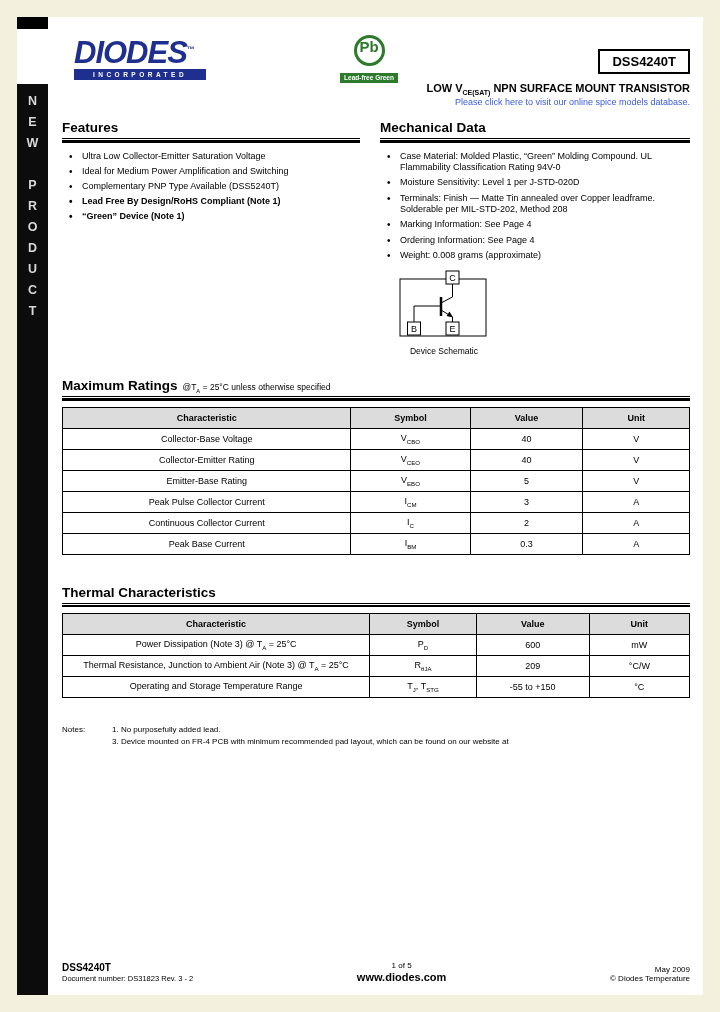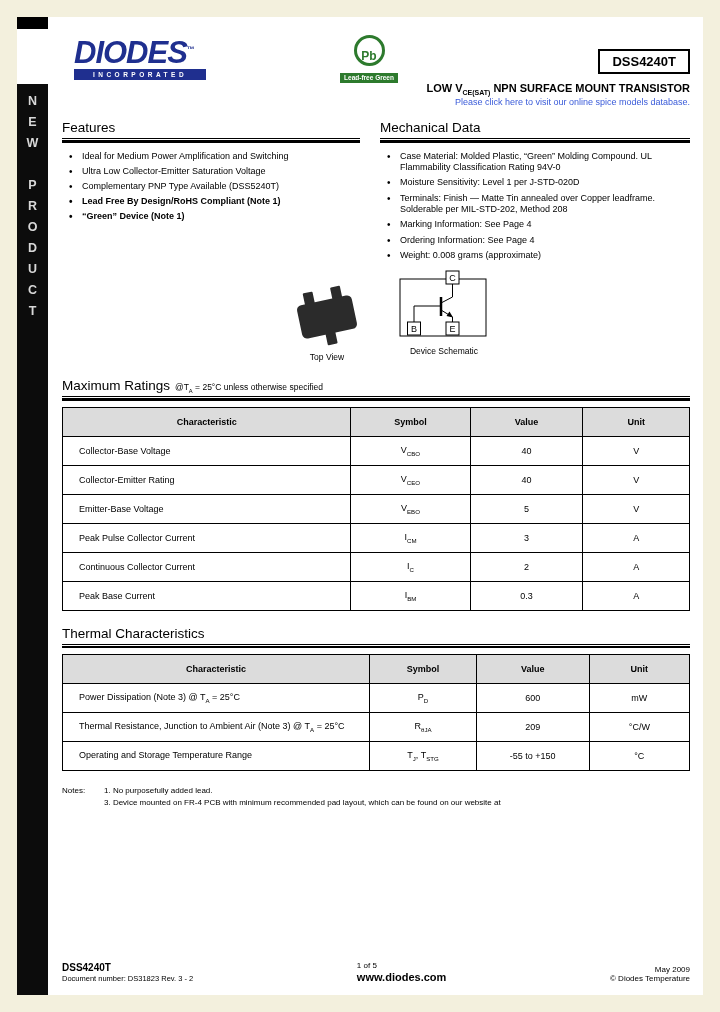--- a/index.html
+++ b/index.html
@@ -9,54 +9,54 @@
   .corner-mark { position:absolute; left:0; top:0; width:31px; height:12px; background:#000; }
   .sidebar { position:absolute; left:0; top:67px; width:31px; height:911px; background:#0c0c0c; text-align:center; }
   .sidebar-text { display:inline-block; writing-mode:vertical-rl; text-orientation:upright; color:#d8d8d8; font-size:12.5px; font-weight:bold; letter-spacing:7px; padding-top:10px; }
   .content { position:absolute; left:45px; top:18px; width:628px; }
   .hdr { position:relative; height:83px; }
   .logo { position:absolute; left:12px; top:2px; }
   .logo-text { color:var(--brand_blue,#1f2f8f); font-size:31px; font-weight:bold; font-style:italic; letter-spacing:-1px; line-height:1; }
   .logo-tm { font-size:8px; vertical-align:super; font-style:normal; }
   .logo-bar { background:var(--brand_blue,#1f2f8f); color:#fff; font-size:6.5px; font-weight:bold; letter-spacing:3.5px; text-align:center; padding:2px 0; margin-top:1px; width:132px; }
   .pbfree { position:absolute; left:268px; top:0; width:78px; text-align:center; }
-  .pb-circle { width:31px; height:31px; border:3px solid var(--green,#2d7a2d); border-radius:50%; margin:0 auto; display:flex; align-items:flex-end; justify-content:center; color:var(--green,#2d7a2d); font-weight:bold; font-size:12px; }
+  .pb-circle { width:31px; height:31px; border:3px solid var(--green,#2d7a2d); border-radius:50%; margin:0 auto; display:flex; align-items:flex-start; justify-content:center; color:var(--green,#2d7a2d); font-weight:bold; font-size:15px; }
   .pb-caption { background:var(--green,#2d7a2d); color:#fff; font-size:6.5px; font-weight:bold; padding:1.5px 4px; margin-top:2px; display:inline-block; }
   .part-box { position:absolute; right:0; top:14px; border:2px solid #000; padding:3px 12px; font-size:13px; font-weight:bold; background:#fff; }
   .title-line { position:absolute; right:0; top:47px; font-size:11px; font-weight:bold; white-space:nowrap; }
   .title-line sub { font-size:7px; }
   .spice-link { position:absolute; right:0; top:62px; font-size:9px; color:var(--link_blue,#3a5bd9); cursor:pointer; }
   .cols { position:relative; height:258px; }
   .col-left { position:absolute; left:0; top:0; width:298px; }
   .col-right { position:absolute; left:318px; top:0; width:310px; }
   .sec-line { border-bottom:1px solid #000; padding-bottom:2px; }
-  .sec-head-text { font-size:13.5px; font-weight:normal; }
+  .sec-head-text { font-size:13.5px; font-weight:bold; }
   .sec-sub { font-size:8.5px; margin-left:5px; font-weight:normal; }
   .sec-bar { height:2.5px; background:#000; margin-top:1px; }
   ul.blist { list-style:none; margin-top:8px; font-size:9px; }
   ul.blist li { position:relative; padding-left:20px; margin-bottom:3.5px; line-height:1.3; }
   ul.blist li::before { content:"\2022"; position:absolute; left:7px; top:-1px; font-size:10px; }
   li.bold { font-weight:bold; }
   .pkg-top { position:absolute; left:222px; top:170px; width:86px; text-align:center; }
   .pkg-top svg { transform:rotate(-12deg); }
   .pkg-sch { position:absolute; left:332px; top:152px; width:100px; text-align:center; }
   .pkg-caption { font-size:8.5px; margin-top:2px; }
   table.data { width:100%; border-collapse:collapse; font-size:9px; margin-top:6px; }
-  table.data th, table.data td { border:1px solid #000; text-align:center; padding:1px 16px; height:29px; }
+  table.data th, table.data td { border:1px solid #000; text-align:center; padding:1px 3px; height:21px; }
   table.data th { background:var(--table_header_gray,#dcdcdc); }
-  table.data td.char { text-align:left; }
+  table.data td.char { text-align:center; }
   sub { font-size:0.68em; }
-  .thermal-section { margin-top:13px; }
-  .notes { display:flex; font-size:8px; margin-top:14px; line-height:1.55; }
+  .thermal-section { margin-top:28px; }
+  .notes { display:flex; font-size:8px; margin-top:26px; line-height:1.55;gap:8px; }
   .notes-label { width:42px; flex:none; }
   .note-link { color:var(--link_blue,#3a5bd9); cursor:pointer; }
   .footer { position:absolute; left:45px; right:13px; bottom:12px; display:flex; justify-content:space-between; align-items:flex-end; font-size:8px; }
   .f-part { font-weight:bold; font-size:10px; }
   .f-doc { font-size:7.5px; margin-top:1px; }
-  .f-center { }
+  .f-center { text-align:center; }
   .f-site { font-weight:bold; font-size:11px; margin-top:1px; }
   .f-right { text-align:right;margin-top:36px; }
 </style>
 </head>
 <body>
 
 <div class="page">
   <div class="corner-mark"></div>
 
   <div class="sidebar">
@@ -86,22 +86,22 @@
       <div class="spice-link">Please click here to visit our online spice models database.</div>
     </div>
 
     <div class="cols">
       <div class="col-left">
         <div class="sec-line">
           <span class="sec-head-text">Features</span>
         </div>
         <div class="sec-bar"></div>
         <ul class="blist">
+          <li>Ultra Low Collector-Emitter Saturation Voltage</li>
           <li>Ideal for Medium Power Amplification and Switching</li>
-          <li>Ultra Low Collector-Emitter Saturation Voltage</li>
           <li>Complementary PNP Type Available (DSS5240T)</li>
           <li class="bold">Lead Free By Design/RoHS Compliant (Note 1)</li>
           <li class="bold">“Green” Device (Note 1)</li>
         </ul>
       </div>
 
       <div class="col-right">
         <div class="sec-line">
           <span class="sec-head-text">Mechanical Data</span>
         </div>
@@ -109,31 +109,20 @@
         <ul class="blist">
           <li>Case Material: Molded Plastic, “Green” Molding Compound. UL Flammability Classification Rating 94V-0</li>
           <li>Moisture Sensitivity: Level 1 per J-STD-020D</li>
           <li>Terminals: Finish — Matte Tin annealed over Copper leadframe. Solderable per MIL-STD-202, Method 208</li>
           <li>Marking Information: See Page 4</li>
           <li>Ordering Information: See Page 4</li>
           <li>Weight: 0.008 grams (approximate)</li>
         </ul>
       </div>
 
-      <div class="pkg-top">
-        <svg width="76" height="58" viewBox="0 0 76 58">
-          <g fill="#2b2b2b">
-            <rect x="19" y="1" width="10" height="13" rx="1"></rect>
-            <rect x="47" y="1" width="10" height="13" rx="1"></rect>
-            <rect x="33" y="44" width="10" height="13" rx="1"></rect>
-            <rect x="10" y="12" width="56" height="34" rx="5"></rect>
-          </g>
-        </svg>
-        <div class="pkg-caption">Top View</div>
-      </div>
 
       <div class="pkg-sch">
         <svg width="92" height="70" viewBox="0 0 92 70">
           <rect x="2" y="9" width="86" height="57" fill="none" stroke="#000" stroke-width="1"></rect>
           <rect x="48" y="1" width="13" height="13" fill="#fff" stroke="#000" stroke-width="1"></rect>
           <text x="54.5" y="11" text-anchor="middle" font-size="9">C</text>
           <line x1="54.5" y1="14" x2="54.5" y2="27" stroke="#000" stroke-width="1"></line>
           <line x1="54.5" y1="27" x2="43" y2="33" stroke="#000" stroke-width="1"></line>
           <line x1="43" y1="27" x2="43" y2="46" stroke="#000" stroke-width="2.5"></line>
           <line x1="16" y1="36" x2="43" y2="36" stroke="#000" stroke-width="1"></line>
@@ -176,21 +165,21 @@
           <td>40</td>
           <td>V</td>
         </tr>
         <tr>
           <td class="char">Collector-Emitter Rating</td>
           <td><span>V</span><sub>CEO</sub></td>
           <td>40</td>
           <td>V</td>
         </tr>
         <tr>
-          <td class="char">Emitter-Base Voltage</td>
+          <td class="char">Emitter-Base Rating</td>
           <td><span>V</span><sub>EBO</sub></td>
           <td>5</td>
           <td>V</td>
         </tr>
         <tr>
           <td class="char">Peak Pulse Collector Current</td>
           <td><span>I</span><sub>CM</sub></td>
           <td>3</td>
           <td>A</td>
         </tr>

